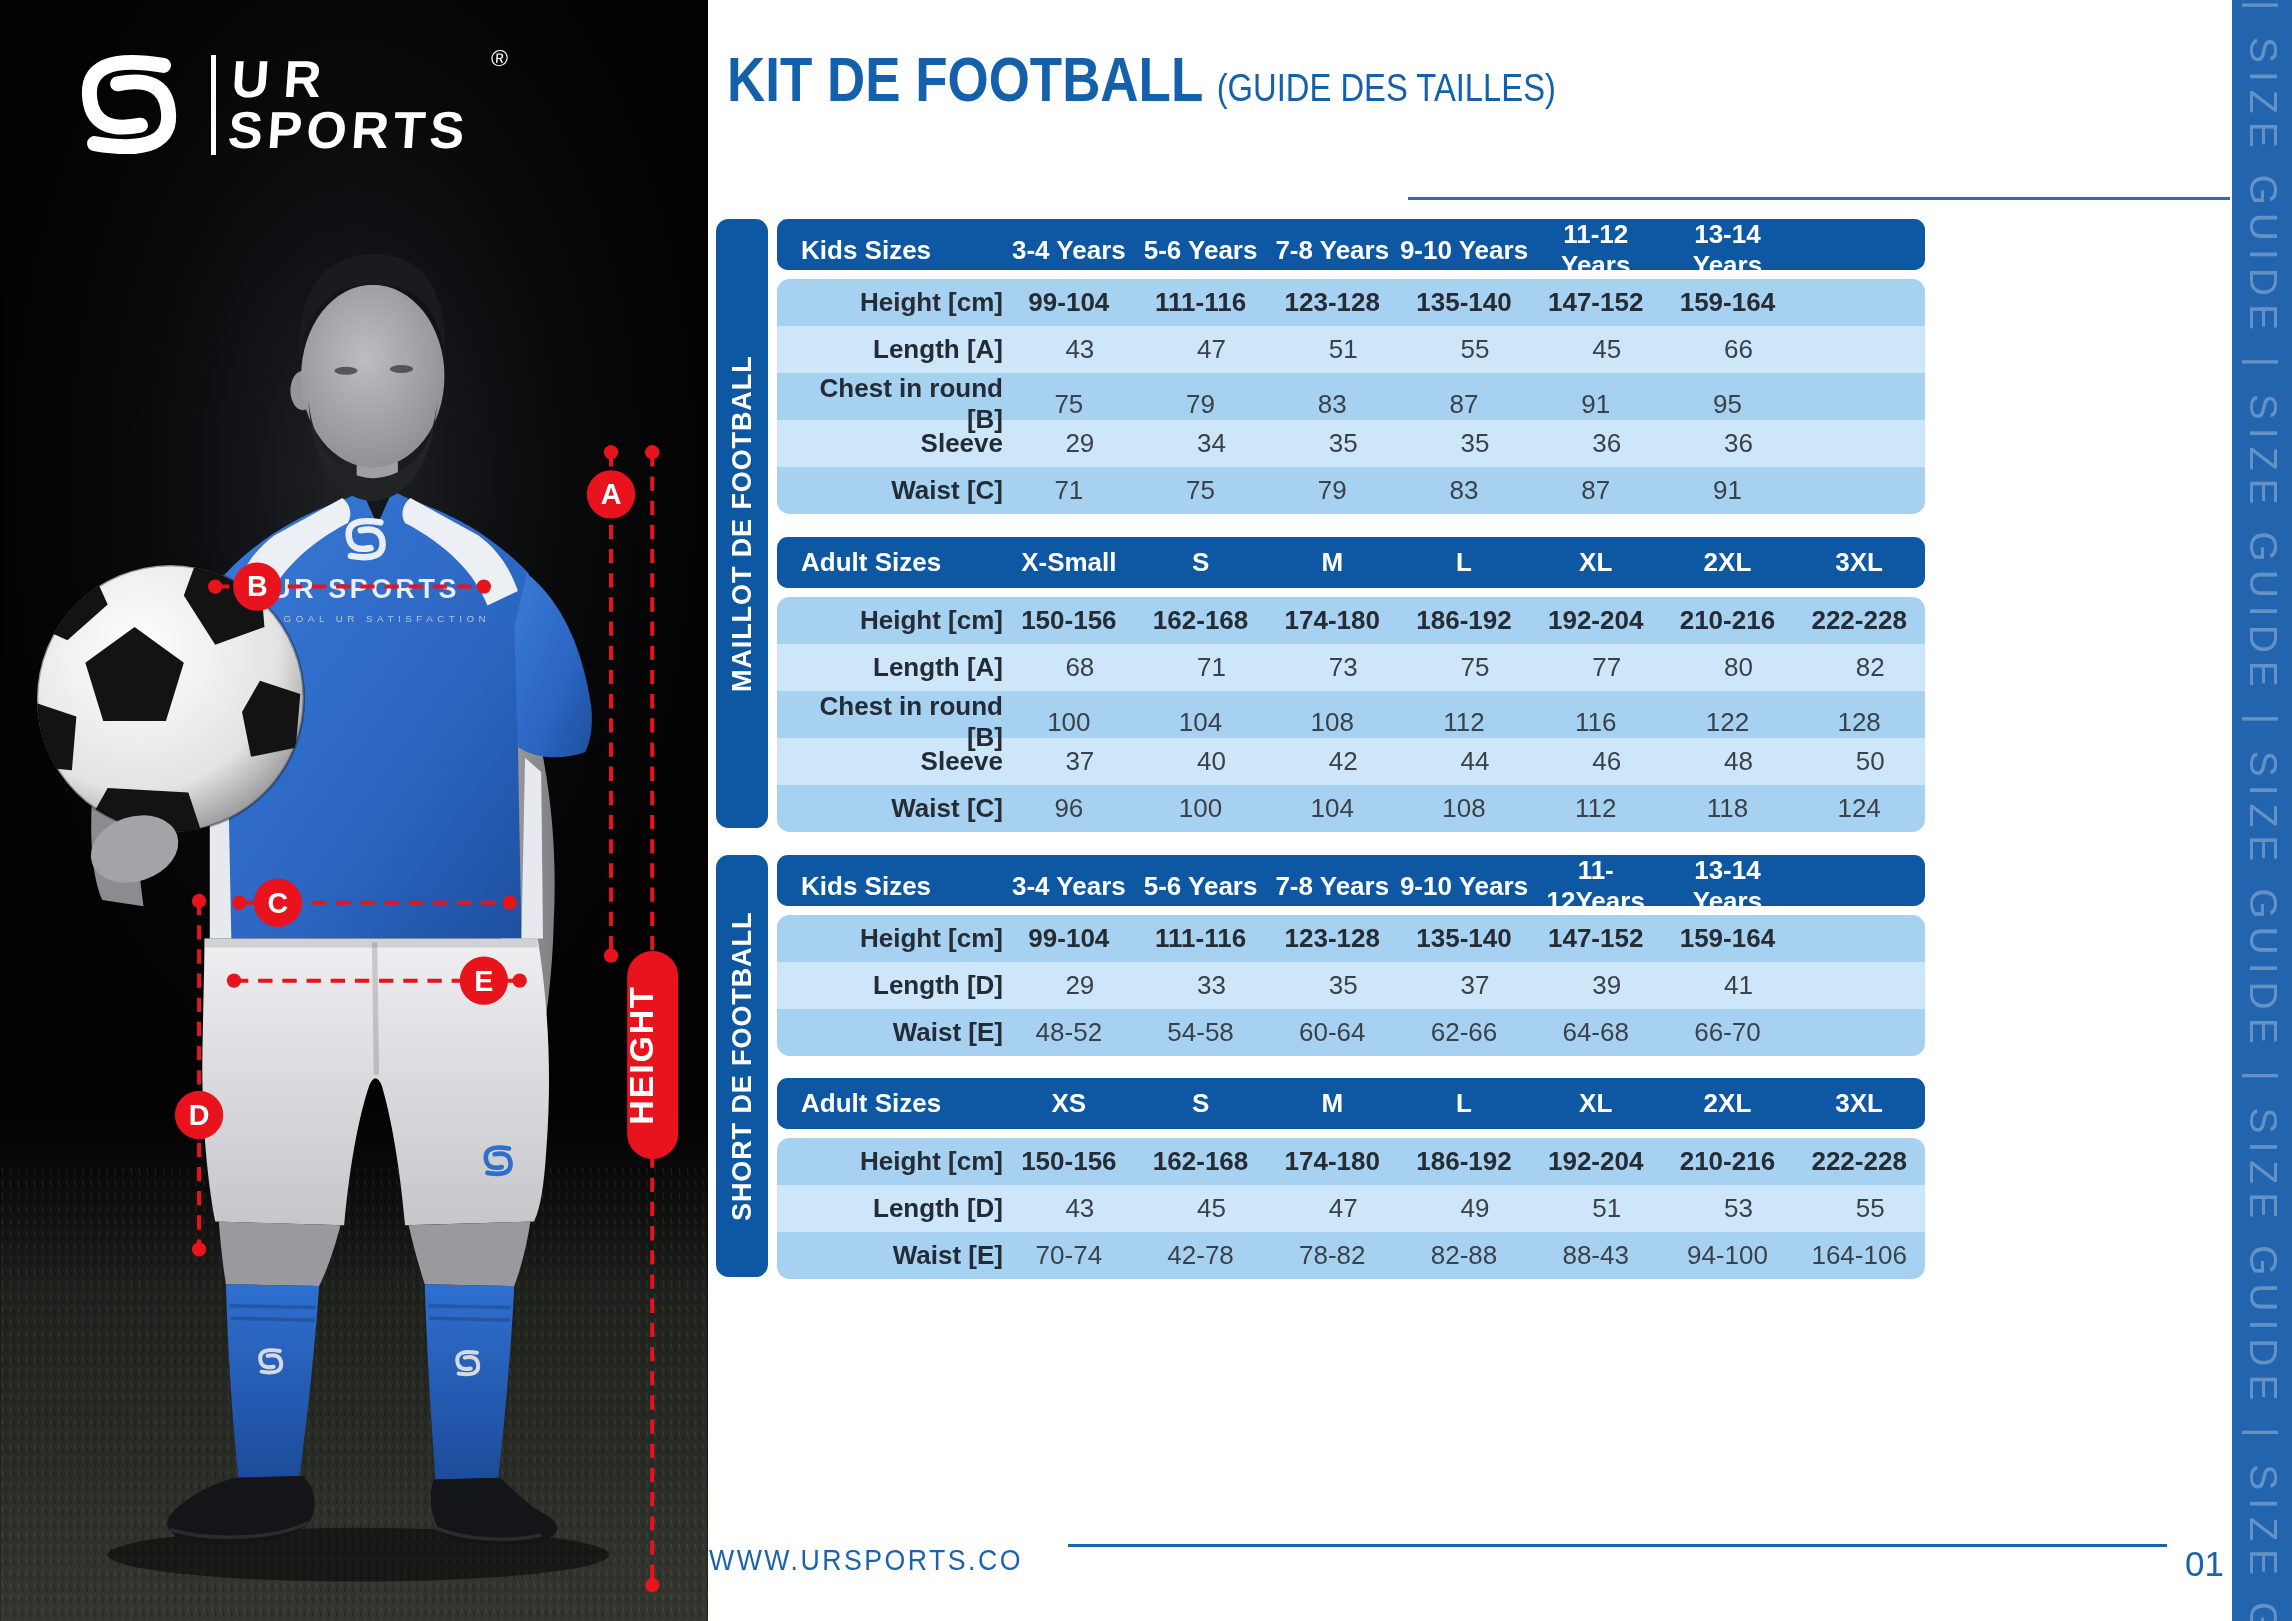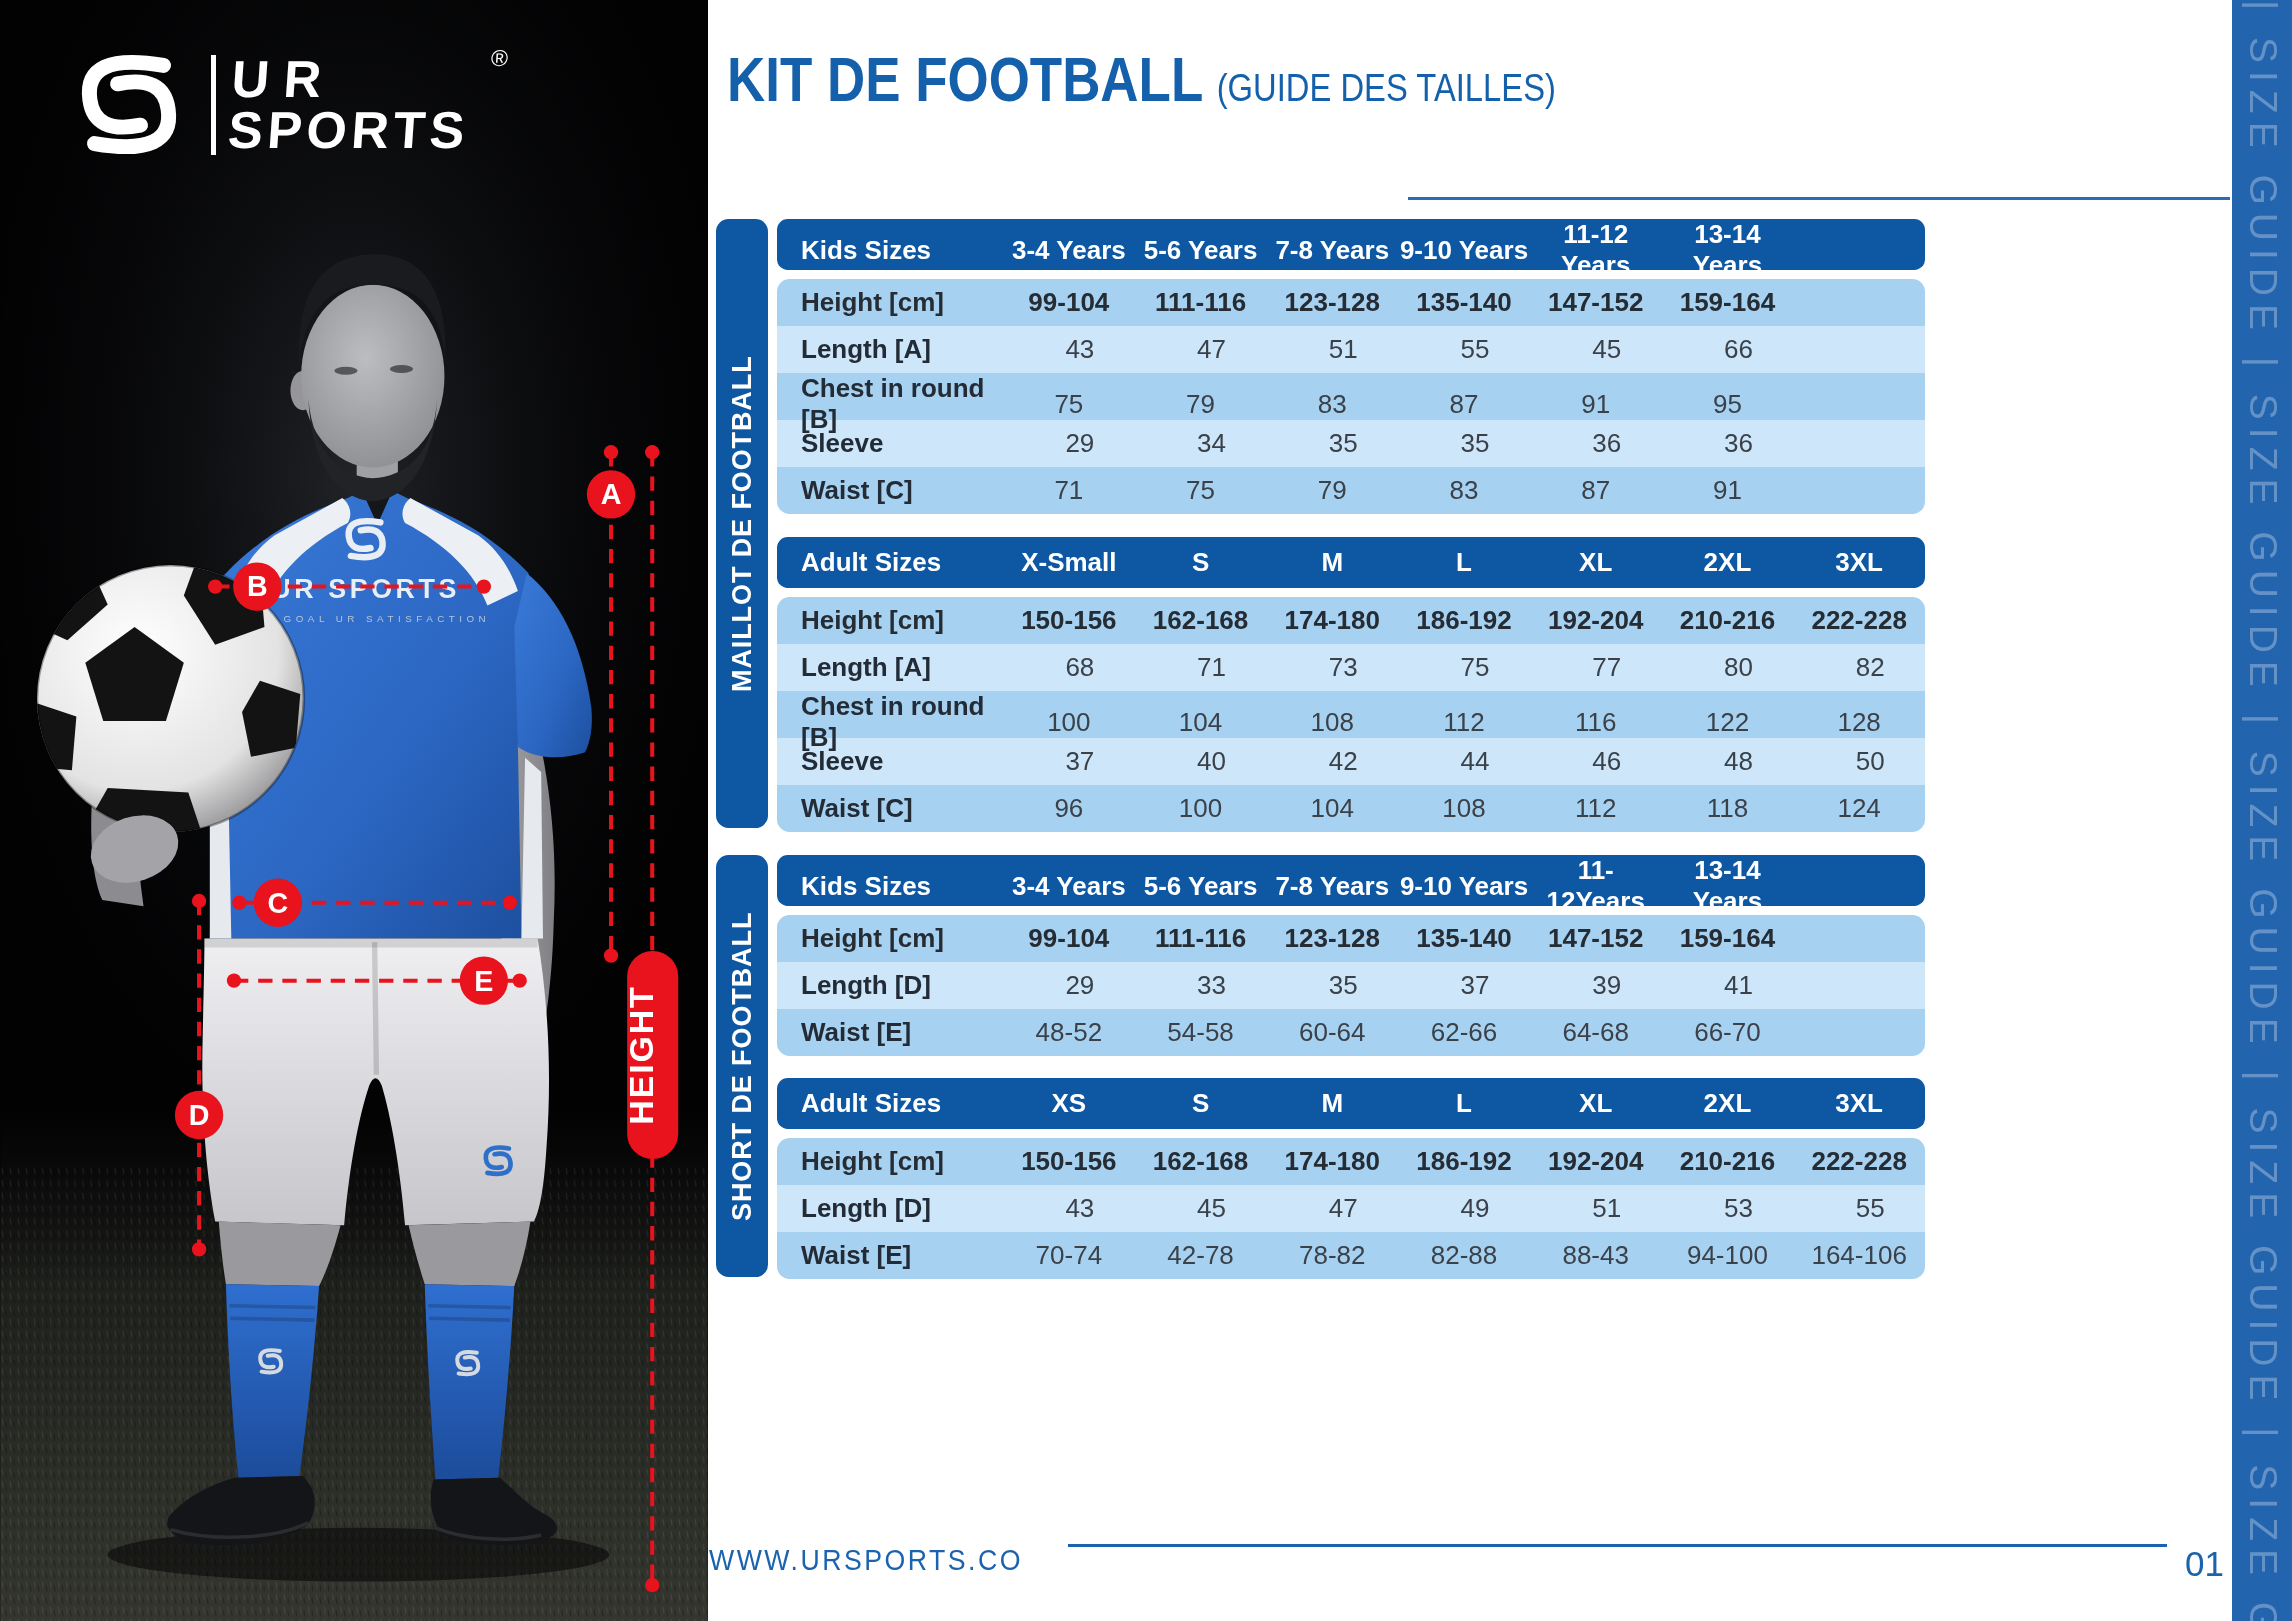--- a/index.html
+++ b/index.html
@@ -37,21 +37,21 @@
   .spacer-2{height:22.4px;}
 
   .t-head{display:grid;grid-template-columns:226px repeat(7,1fr);height:51px;background:var(--header-blue,#0d57a3);border-radius:10.7px;color:#fff;font-weight:bold;font-size:26px;align-items:center;margin-bottom:9px;}
   .t-head .hc{text-align:center;}
   .t-head .hc.first{text-align:left;padding-left:24px;}
   .t-body{border-radius:12.5px;overflow:hidden;}
   .t-row{display:grid;grid-template-columns:226px repeat(7,1fr);height:47px;align-items:center;font-size:26px;color:#3a4149;}
   .t-row.medium{background:var(--row-medium,#a7d1f0);}
   .t-row.light{background:var(--row-light,#cde6fa);gap:22px;}
   .t-row .rc{text-align:center;}
-  .t-row .rc.first{text-align:left;padding-left:24px;font-weight:bold;color:#232c36;}
+  .t-row .rc.first{text-align:right;padding-left:24px;font-weight:bold;color:#232c36;}
   .t-row.boldvals .rc{font-weight:bold;color:#262c33;}
 
   
   .footer{position:absolute;left:709px;top:1544px;width:1515px;display:flex;gap:18px;color:var(--footer-blue,#1b63ae);}
   .footer .url{font-size:29px;letter-spacing:2.7px;transform:scaleX(0.92);transform-origin:left center;font-weight:500;}
   .footer .rule{flex:1;height:2.7px;background:var(--footer-blue,#1b63ae);}
   .footer .pageno{font-size:35px;font-weight:500;}
 </style>
 </head>
 <body>

